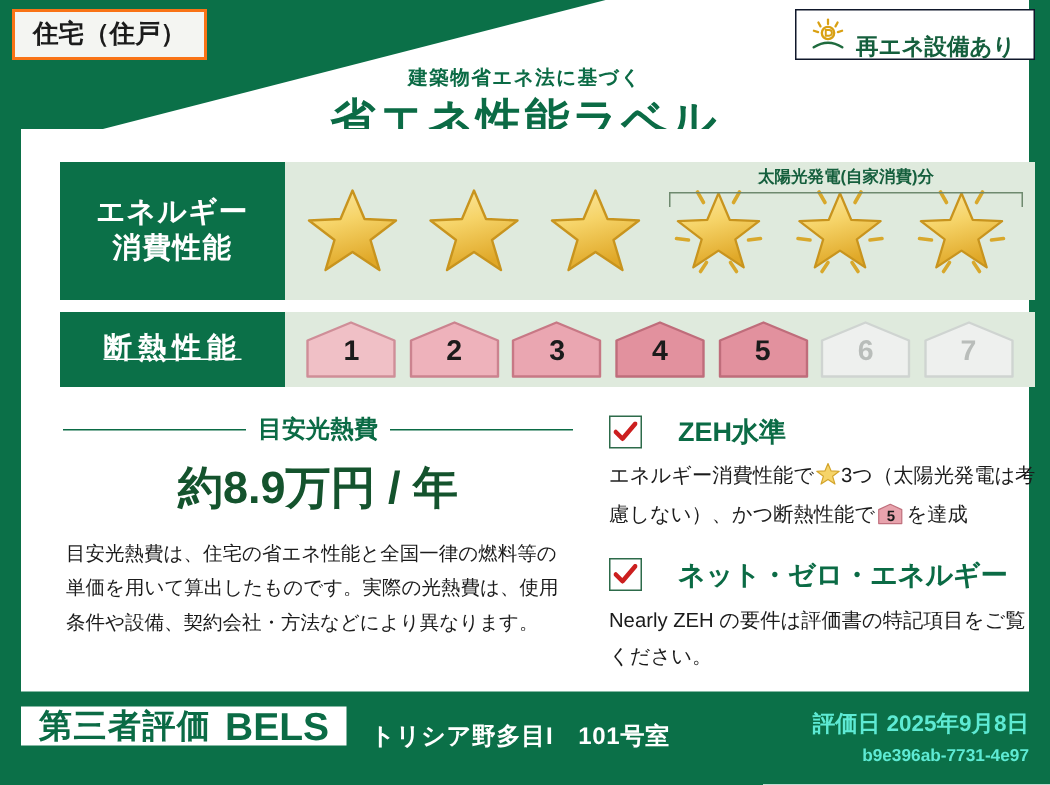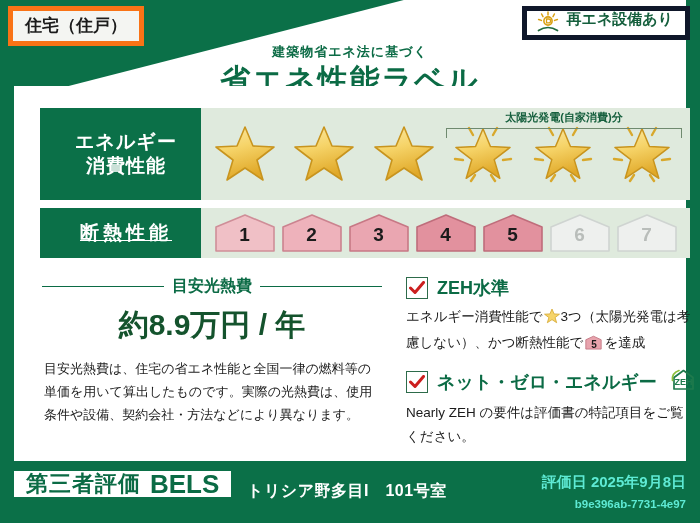--- a/index.html
+++ b/index.html
@@ -12,43 +12,43 @@
   #card{position:absolute;left:14px;top:86px;width:672px;height:375px;background:#ffffff;}
 
   
   #wedge{position:absolute;left:0;top:0;width:700px;height:100px;overflow:hidden;}
   #wedge .tri{position:absolute;left:14px;top:0;width:672px;height:100px;
     background:#ffffff;
     clip-path:polygon(100% 0%, 100% 100%, 0% 100%, 58% 0%);}
 
   
   #type-tag{position:absolute;left:8px;top:6px;padding:6px 12px 7px 12px;background:#f4f5f2;
-    border:5px solid #f97316;font-size:17px;font-weight:bold;color:#1b1b1b;letter-spacing:0px;
+    border:2px solid #f97316;font-size:17px;font-weight:bold;color:#1b1b1b;letter-spacing:0px;
     line-height:1;white-space:nowrap;}
 
   
   #renew-badge{position:absolute;right:10px;top:6px;height:34px;background:#ffffff;
-    border:5px solid #0f172a;display:flex;align-items:flex-start;gap:7px;padding:0 12px 0 9px;
+    border:1px solid #0f172a;display:flex;align-items:flex-end;gap:7px;padding:0 12px 0 9px;
     box-sizing:border-box;white-space:nowrap;}
   #renew-badge .txt{font-size:15px;font-weight:bold;color:#155f3d;line-height:1;}
 
   
   #subtitle{position:absolute;left:0;right:0;top:43px;text-align:center;font-size:13px;
     font-weight:bold;color:#0b6b45;letter-spacing:1px;}
   #title{position:absolute;left:0;right:0;top:60px;text-align:center;font-size:30px;
     font-weight:bold;color:#0b6b45;letter-spacing:2px;}
 
   
   .band{position:absolute;left:26px;width:650px;background:#dfeadd;display:flex;align-items:center;}
   #band-energy{top:22px;height:92px;}
   #band-insul{top:122px;height:50px;}
 
   .band-label{width:150px;min-width:150px;align-self:stretch;background:#0b7048;color:#ffffff;
     display:flex;flex-direction:column;align-items:center;justify-content:center;
-    font-size:19px;font-weight:bold;line-height:1.25;letter-spacing:1px;padding-left:11px;}
+    font-size:19px;font-weight:bold;line-height:1.25;letter-spacing:1px;}
   #band-insul .band-label{font-size:19px;letter-spacing:4px;text-decoration:underline;}
 
   
   .stars{flex:1;display:flex;align-items:center;justify-content:space-around;
     padding:0 8px 0 4px;position:relative;height:100%;}
   .star-wrap{position:relative;width:72px;height:70px;display:flex;align-items:center;justify-content:center;}
   .star-wrap svg{display:block;}
   .sunrays{position:absolute;left:0;top:0;width:72px;height:70px;pointer-events:none;}
 
   
@@ -73,21 +73,21 @@
   .cost-head .rule{flex:1;height:1.6px;background:#0b6b45;}
   .cost-head .ctxt{font-size:16px;font-weight:bold;color:#0b6b45;white-space:nowrap;}
   #cost-value{margin-top:8px;text-align:center;font-size:30px;font-weight:bold;color:#14532d;
     letter-spacing:0px;}
 
   #cost-note{position:absolute;left:16px;top:82px;width:340px;font-size:13px;color:#1b1b1b;
     line-height:1.75;}
 
   
   #right-col{position:absolute;left:378px;top:0;width:290px;}
-  .check-row{display:flex;align-items:center;gap:9px;}
+  .check-row{display:flex;align-items:center;gap:24px;}
   .cbox{width:20px;height:20px;min-width:20px;border:1.6px solid #2d6b4a;background:#ffffff;
     display:flex;align-items:center;justify-content:center;}
   .cbox svg{display:block;}
   .check-title{font-size:18px;font-weight:bold;color:#0b6b45;letter-spacing:0px;white-space:nowrap;}
   .check-body{margin-top:5px;font-size:13.5px;color:#1b1b1b;line-height:1.72;}
   .inline-star{display:inline-block;vertical-align:-3px;margin:0 1px;}
   .inline-house{display:inline-block;vertical-align:-4px;margin:0 2px;position:relative;width:17px;height:17px;}
   .inline-house .ihn{position:absolute;left:0;right:0;bottom:1px;text-align:center;font-size:10px;
     font-weight:bold;color:#1b1b1b;line-height:1;}
   #zeh-logo{display:inline-block;vertical-align:-8px;margin-left:4px;}

